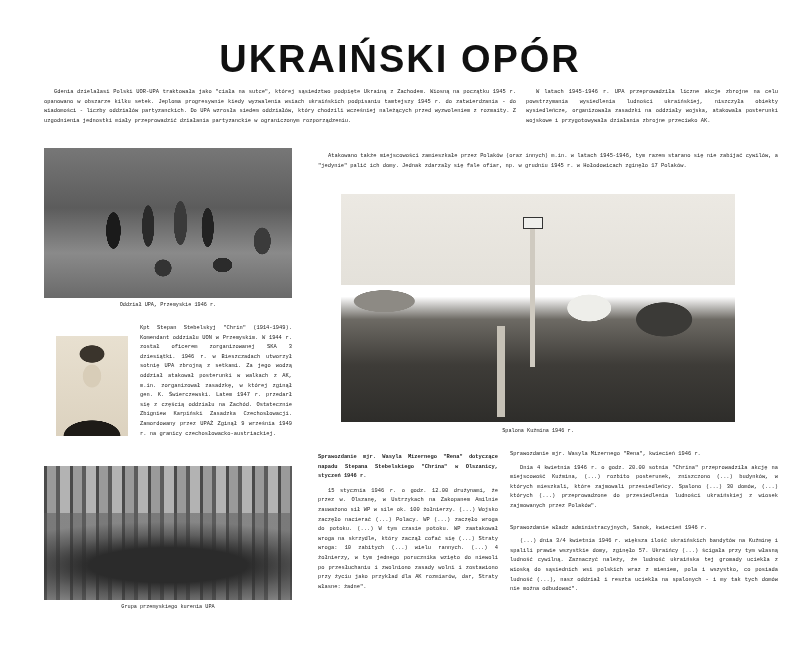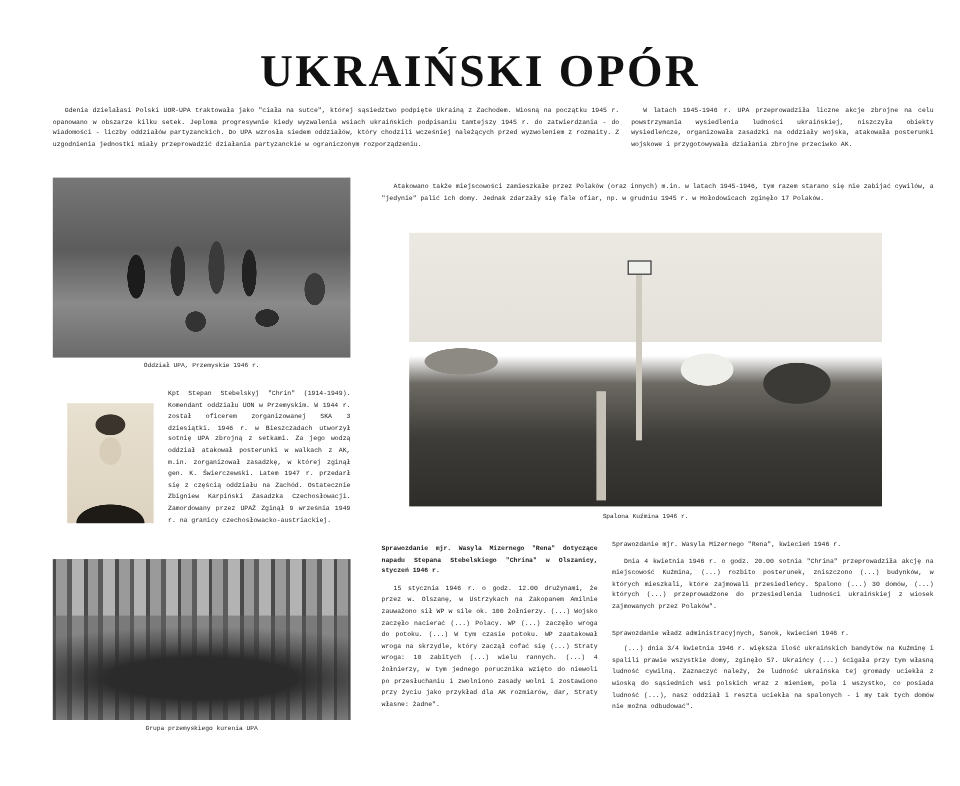--- a/index.html
+++ b/index.html
@@ -1,20 +1,20 @@
 <!DOCTYPE html>
 <html><head>
 <meta charset="utf-8">
 <style>
   html, body { margin: 0; padding: 0; background: #ffffff; }
   body { width: 800px; height: 655px; position: relative; overflow: hidden;
          font-family: "Liberation Mono", "DejaVu Sans Mono", monospace; color: #1a1a1a; }
   .abs { position: absolute; }
   .title { left: 0; top: 38px; width: 800px; text-align: center;
-           font-family: Liberation Serif, serif;
+           font-family: Liberation Sans, sans-serif;
            font-size: 38px; font-weight: bold; letter-spacing: 2px; color: #111; }
   .txt { font-size: 5.4px; line-height: 9.6px; text-align: justify; color: #222; }
   .txt p { margin: 0; text-indent: 10px; }
   .caption { font-size: 5.2px; text-align: center; color: #222; }
   .head { font-size: 5.4px; line-height: 9.6px; color: #222; }
   .photo { background: #888; overflow: hidden; }
   
   .photo-group { background:
       radial-gradient(ellipse 12px 30px at 28% 55%, #1b1b1b 60%, transparent 62%),
       radial-gradient(ellipse 10px 34px at 42% 52%, #2a2a2a 60%, transparent 62%),

